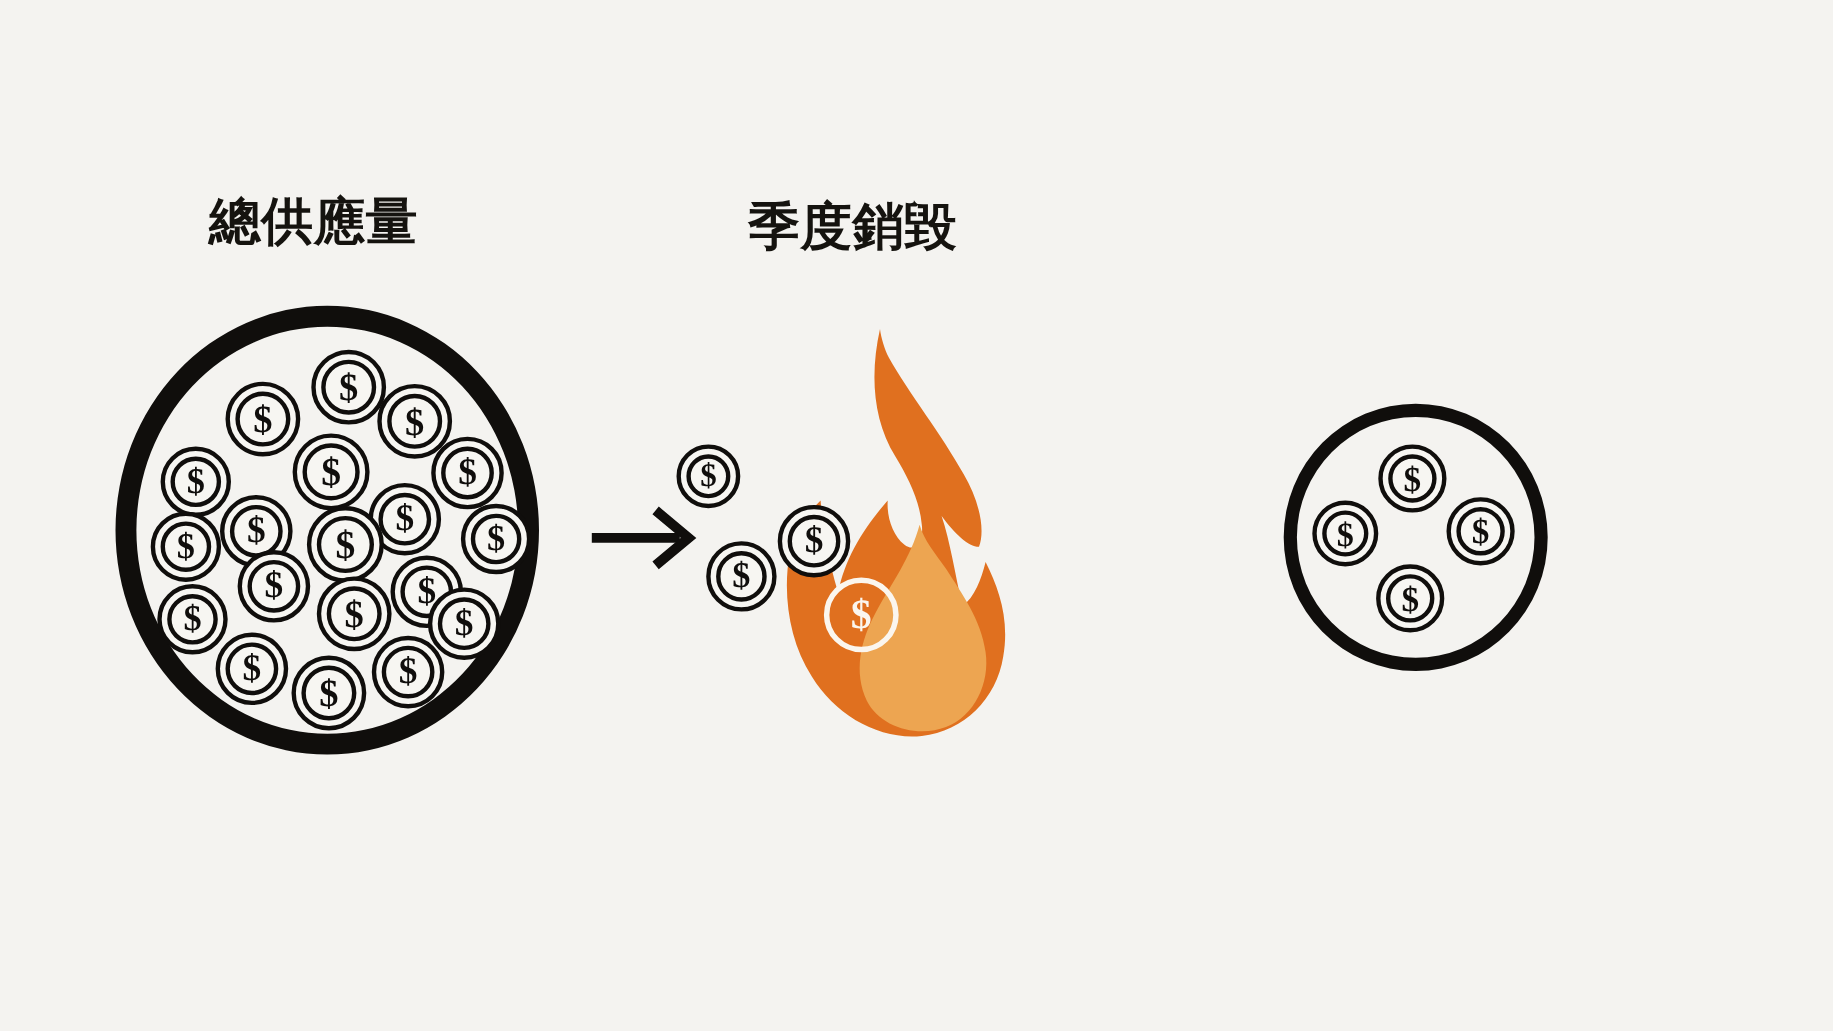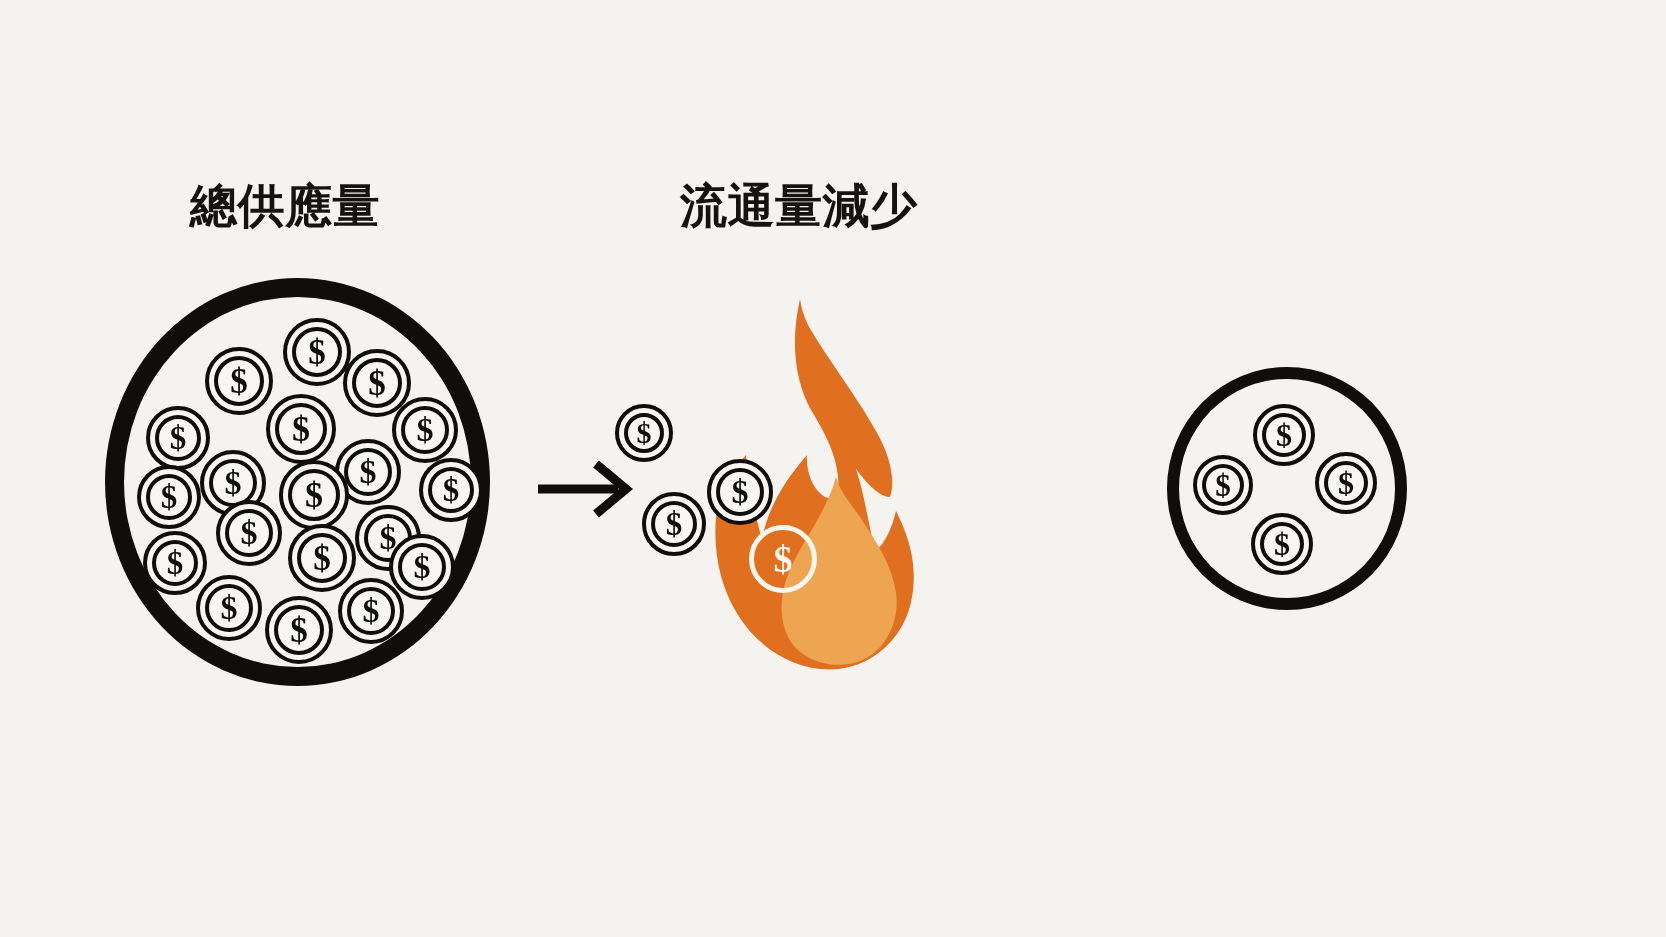--- a/index.html
+++ b/index.html
@@ -28,20 +28,21 @@
     font-weight: bold;
     color: #15130f;
     white-space: nowrap;
     letter-spacing: 0.5px;
     line-height: 1;
   }
   #heading-supply {
     left: 190px;
     top: 182px;
     font-size: 47px;
+    font-family: Liberation Mono, monospace;
   }
   #heading-burn {
     left: 680px;
     top: 182px;
     font-size: 47px;
   }
   #heading-value {
     left: 1067px;
     top: 193px;
     font-size: 36px;
@@ -146,21 +147,21 @@
     font-family: "Liberation Serif", "DejaVu Serif", serif;
   }
 </style>
 </head>
 <body>
 
 <div id="stage">
 
   <div class="heading" id="heading-supply">總供應量</div>
 
-  <div class="heading" id="heading-burn">流通量減少</div>
+  <div class="heading" id="heading-burn">季度銷毀</div>
 
 
   <div class="supply-circle" id="circle-total"></div>
   <div id="total-supply-coins">
       <div class="coin" style="left: 283px; top: 318px; width: 68px; height: 68px;">
         <span class="coin-inner"></span>
         <span class="coin-glyph" style="font-size: 35px;">$</span>
       </div>
       <div class="coin" style="left: 205px; top: 347px; width: 68px; height: 68px;">
         <span class="coin-inner"></span>

